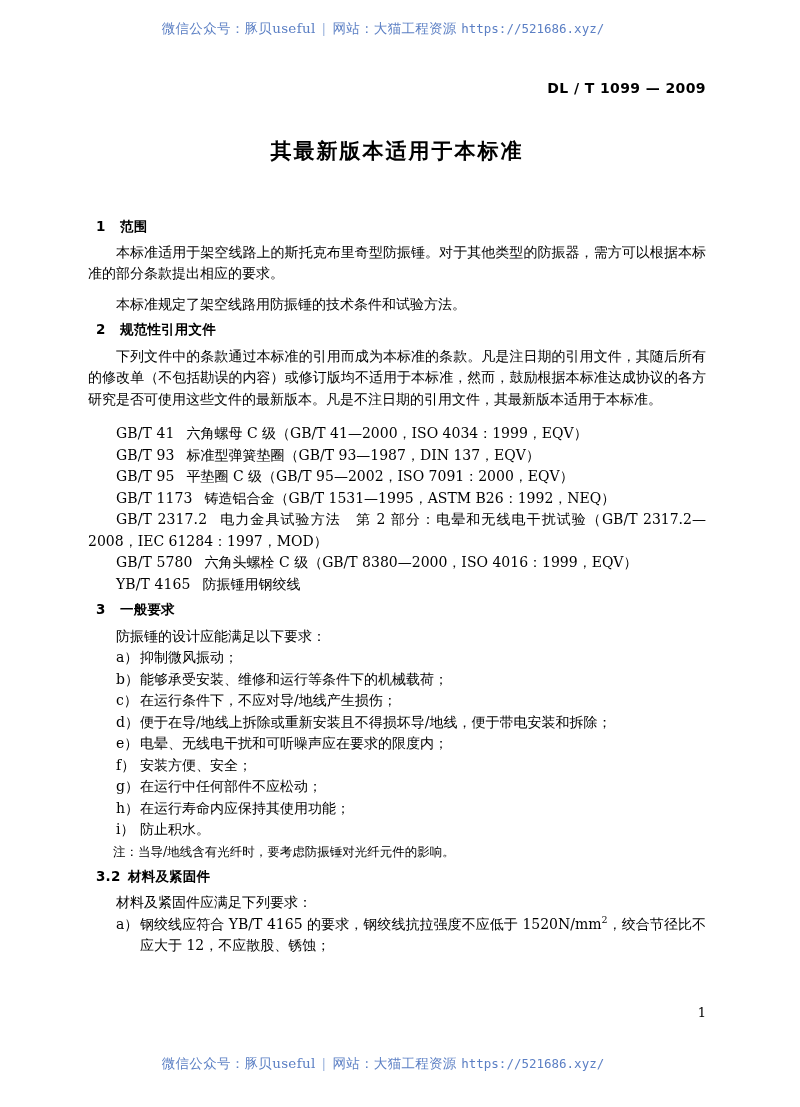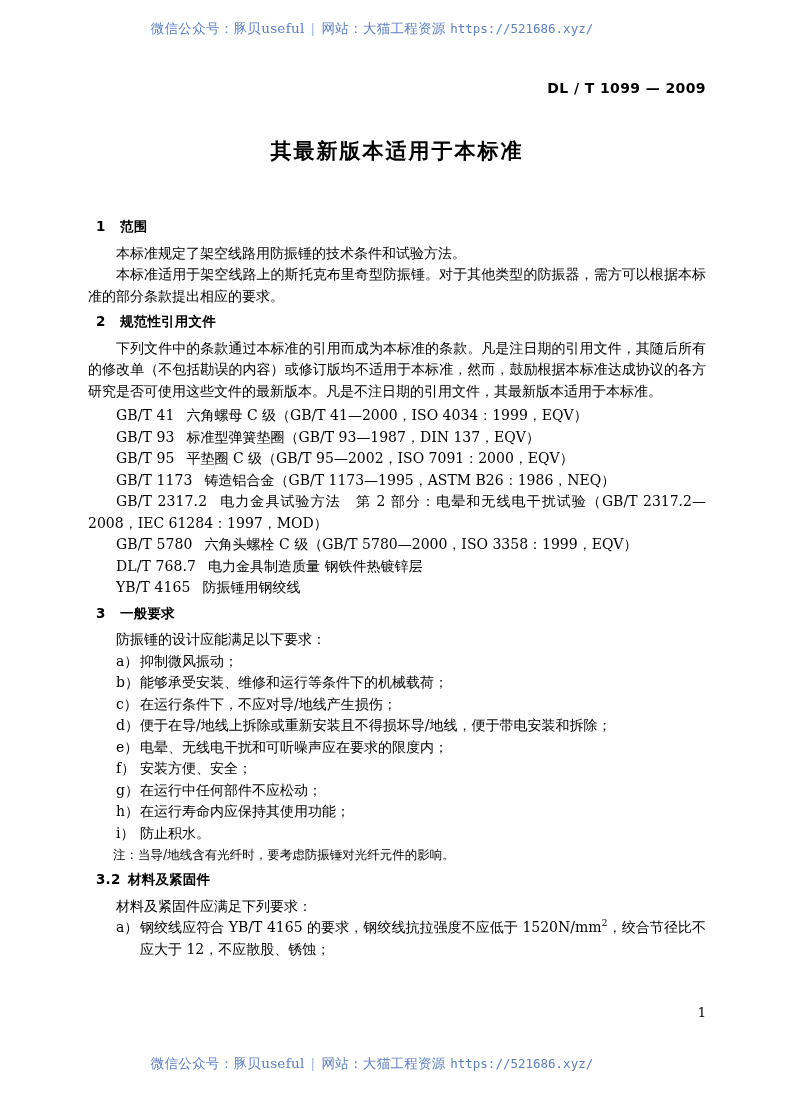--- a/index.html
+++ b/index.html
@@ -19,20 +19,21 @@
   
   .watermark {
     position: absolute;
     left: 0;
     width: 744px;
     text-align: center;
     color: #5b7fc4;
     font-size: 13.5px;
     letter-spacing: 0.3px;
     white-space: nowrap;
+    padding-left: 11px;
   }
   .watermark .wm-sep {
     color: #9bb3dd;
     padding: 0 6px;
   }
   .watermark .wm-url {
     font-family: "DejaVu Sans Mono", "Liberation Mono", monospace;
     font-size: 12.5px;
     letter-spacing: 0px;
   }
@@ -97,21 +98,21 @@
     margin: 0;
     font-size: 14px;
     line-height: 21.5px;
     text-align: justify;
     text-justify: inter-ideograph;
   }
   p.indent { text-indent: 2em; }
   p.first-after-head { margin-top: 9px; }
 
   
-  .ref-list { margin-top: 3px; }
+  .ref-list { margin-top: 13px; }
   p.ref {
     margin: 0;
     font-size: 14px;
     line-height: 21.5px;
     text-indent: 2em;
     text-align: justify;
     text-justify: inter-ideograph;
   }
   p.ref .ref-code { letter-spacing: 0.1px; }
   p.ref .ref-gap { display: inline-block; width: 12px; }
@@ -164,36 +165,35 @@
 
   <div class="std-number">DL / T 1099 — 2009</div>
 
   <div class="doc-title">其最新版本适用于本标准</div>
 
   <div class="body-flow">
 
     <h2 class="sec">
       <span class="sec-num">1</span><span>范围</span>
     </h2>
+    <p class="para indent">本标准适用于架空线路上的斯托克布里奇型防振锤。对于其他类型的防振器，需方可以根据本标准的部分条款提出相应的要求。</p>
     <p class="para indent first-after-head">本标准规定了架空线路用防振锤的技术条件和试验方法。</p>
-    <p class="para indent">本标准适用于架空线路上的斯托克布里奇型防振锤。对于其他类型的防振器，需方可以根据本标准的部分条款提出相应的要求。</p>
 
     <h2 class="sec gap-before-h">
       <span class="sec-num">2</span><span>规范性引用文件</span>
     </h2>
     <p class="para indent first-after-head">下列文件中的条款通过本标准的引用而成为本标准的条款。凡是注日期的引用文件，其随后所有的修改单（不包括勘误的内容）或修订版均不适用于本标准，然而，鼓励根据本标准达成协议的各方研究是否可使用这些文件的最新版本。凡是不注日期的引用文件，其最新版本适用于本标准。</p>
 
     <div class="ref-list">
       <p class="ref"><span class="ref-code">GB/T 41</span><span class="ref-gap"></span><span>六角螺母 C 级（GB/T 41—2000，ISO 4034：1999，EQV）</span></p>
       <p class="ref"><span class="ref-code">GB/T 93</span><span class="ref-gap"></span><span>标准型弹簧垫圈（GB/T 93—1987，DIN 137，EQV）</span></p>
       <p class="ref"><span class="ref-code">GB/T 95</span><span class="ref-gap"></span><span>平垫圈 C 级（GB/T 95—2002，ISO 7091：2000，EQV）</span></p>
-      <p class="ref"><span class="ref-code">GB/T 1173</span><span class="ref-gap"></span><span>铸造铝合金（GB/T 1173—1995，ASTM B26：1986，NEQ）</span></p>
+      <p class="ref"><span class="ref-code">GB/T 1173</span><span class="ref-gap"></span><span>铸造铝合金（GB/T 1531—1995，ASTM B26：1992，NEQ）</span></p>
       <p class="ref"><span class="ref-code">GB/T 2317.2</span><span class="ref-gap"></span><span>电力金具试验方法　第 2 部分：电晕和无线电干扰试验（GB/T 2317.2—2008，IEC 61284：1997，MOD）</span></p>
-      <p class="ref"><span class="ref-code">GB/T 5780</span><span class="ref-gap"></span><span>六角头螺栓 C 级（GB/T 5780—2000，ISO 3358：1999，EQV）</span></p>
-      <p class="ref"><span class="ref-code">DL/T 768.7</span><span class="ref-gap"></span><span>电力金具制造质量 钢铁件热镀锌层</span></p>
+      <p class="ref"><span class="ref-code">GB/T 5780</span><span class="ref-gap"></span><span>六角头螺栓 C 级（GB/T 8380—2000，ISO 4016：1999，EQV）</span></p>
       <p class="ref"><span class="ref-code">YB/T 4165</span><span class="ref-gap"></span><span>防振锤用钢绞线</span></p>
     </div>
 
     <h2 class="sec gap-before-h">
       <span class="sec-num">3</span><span>一般要求</span>
     </h2>
 
     <p class="para indent first-after-head">防振锤的设计应能满足以下要求：</p>
 
     <div class="item-list">

